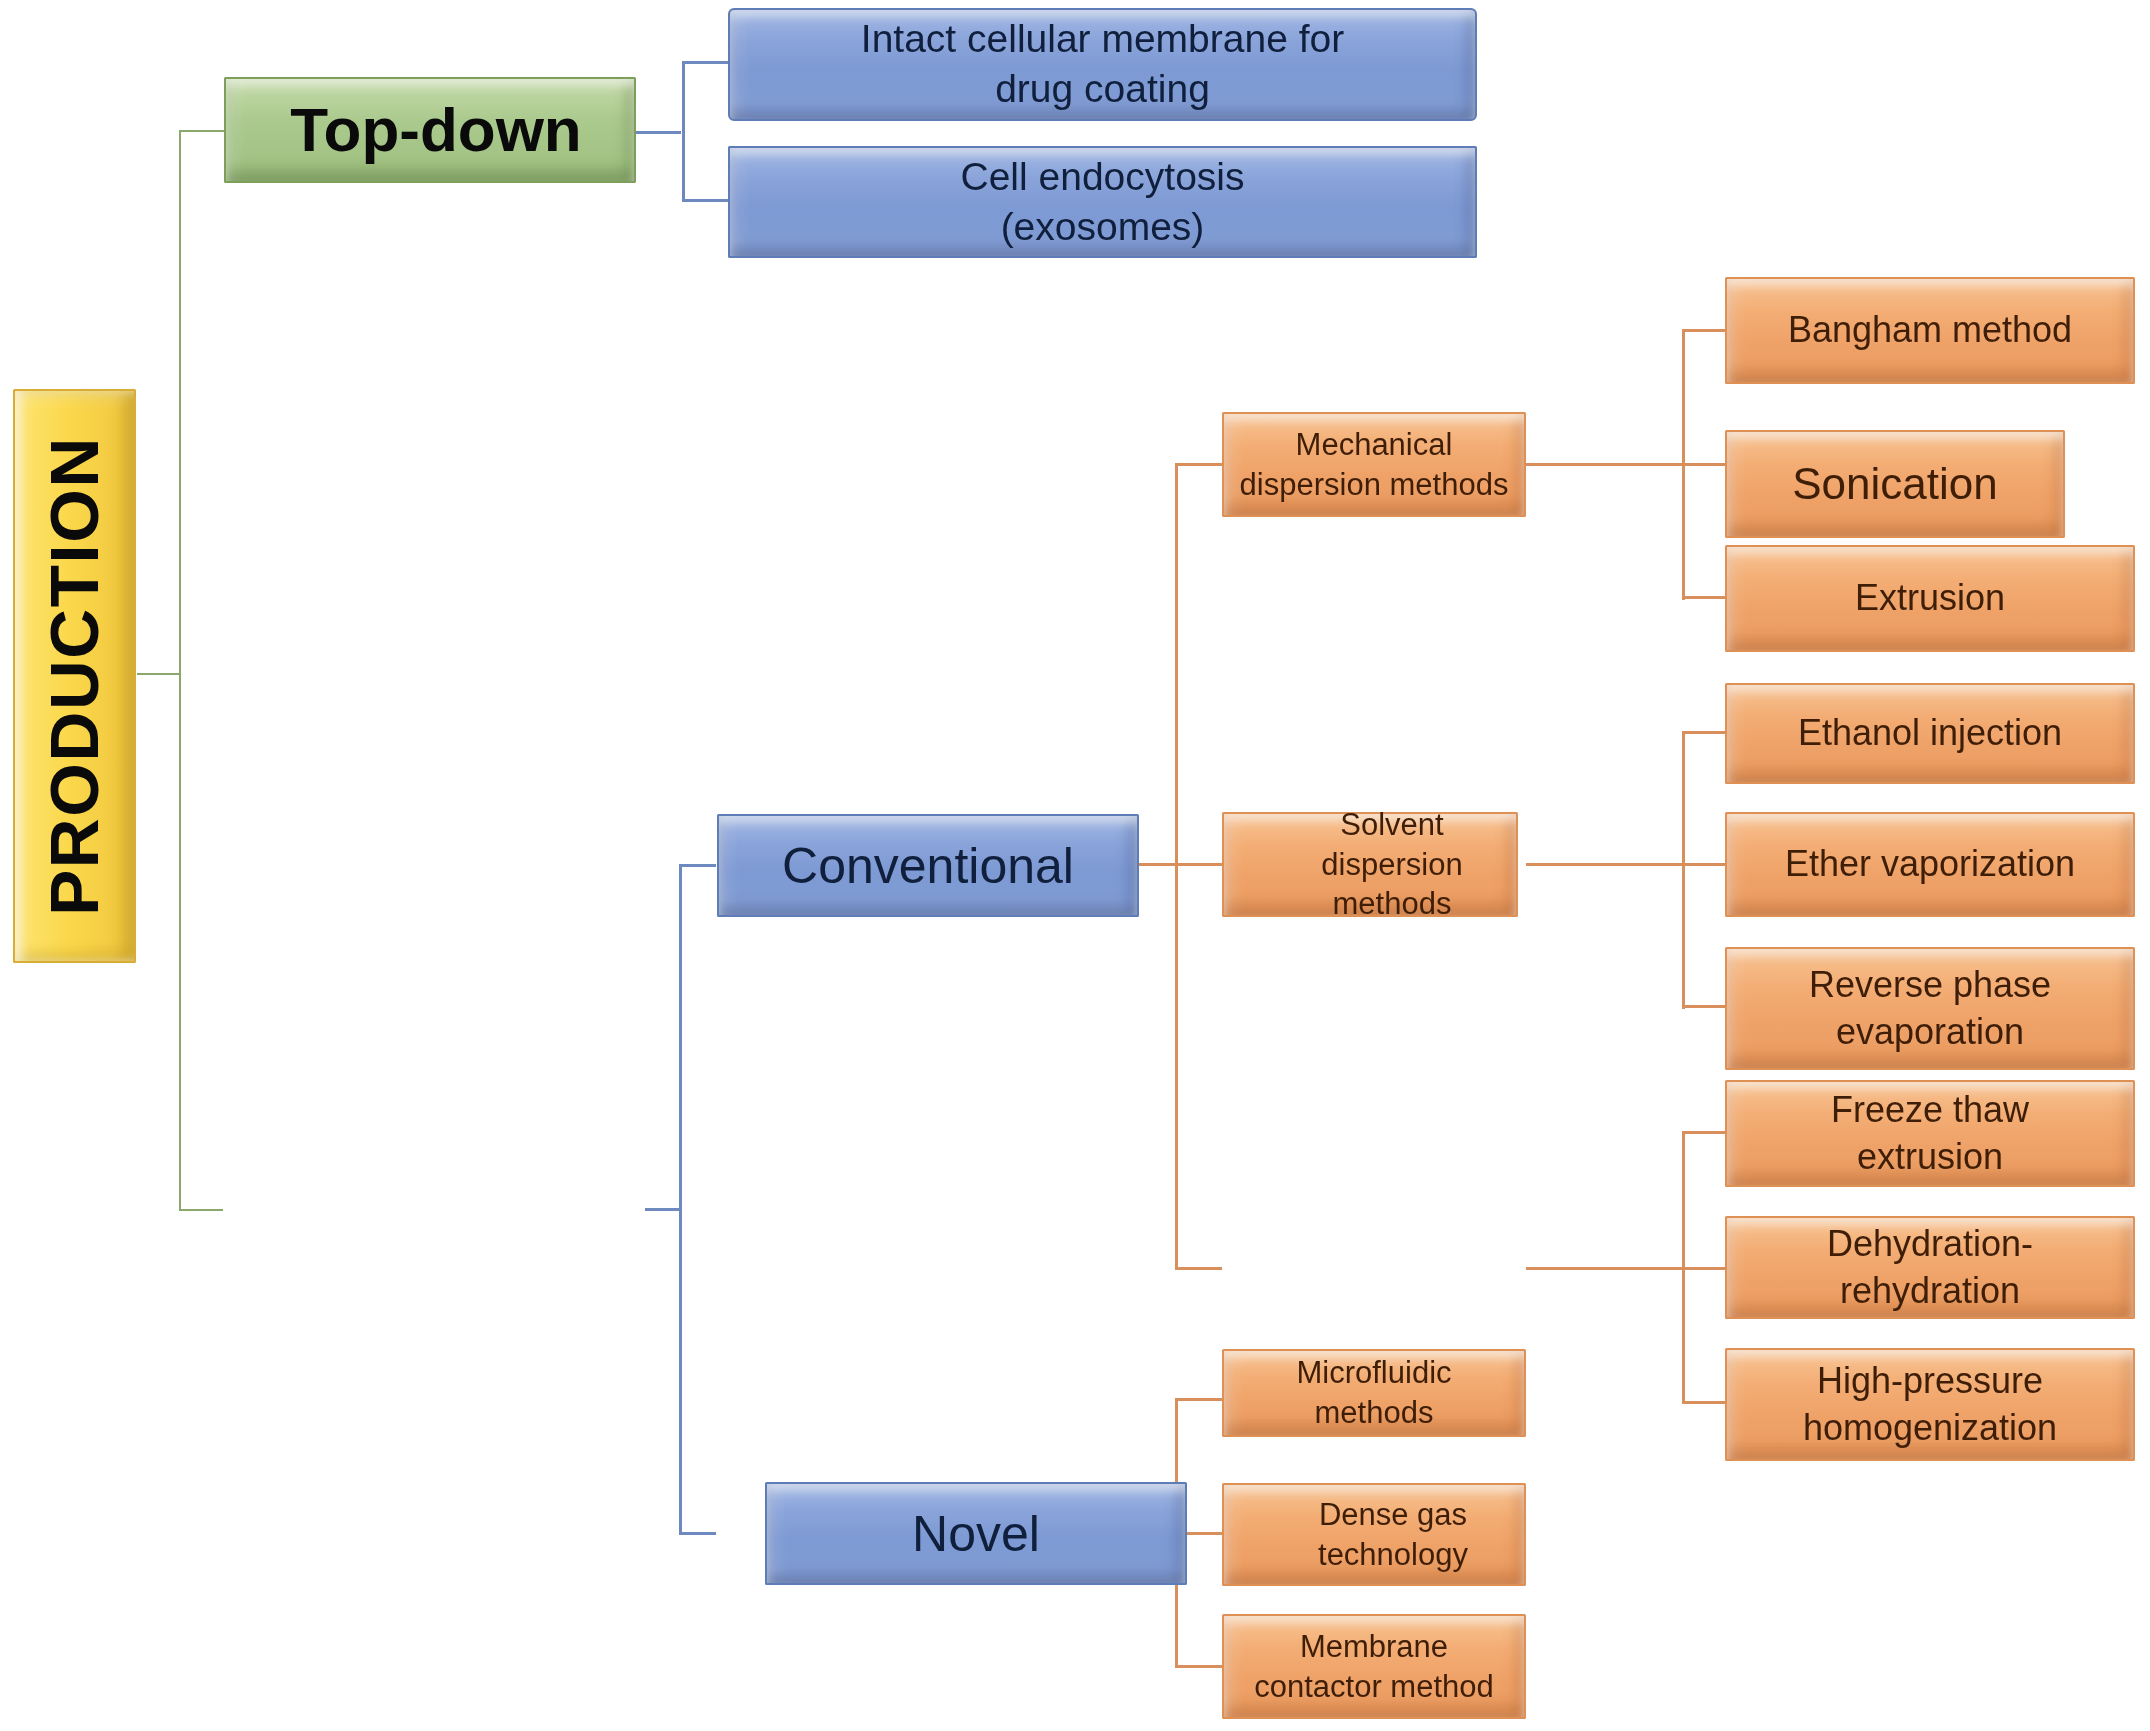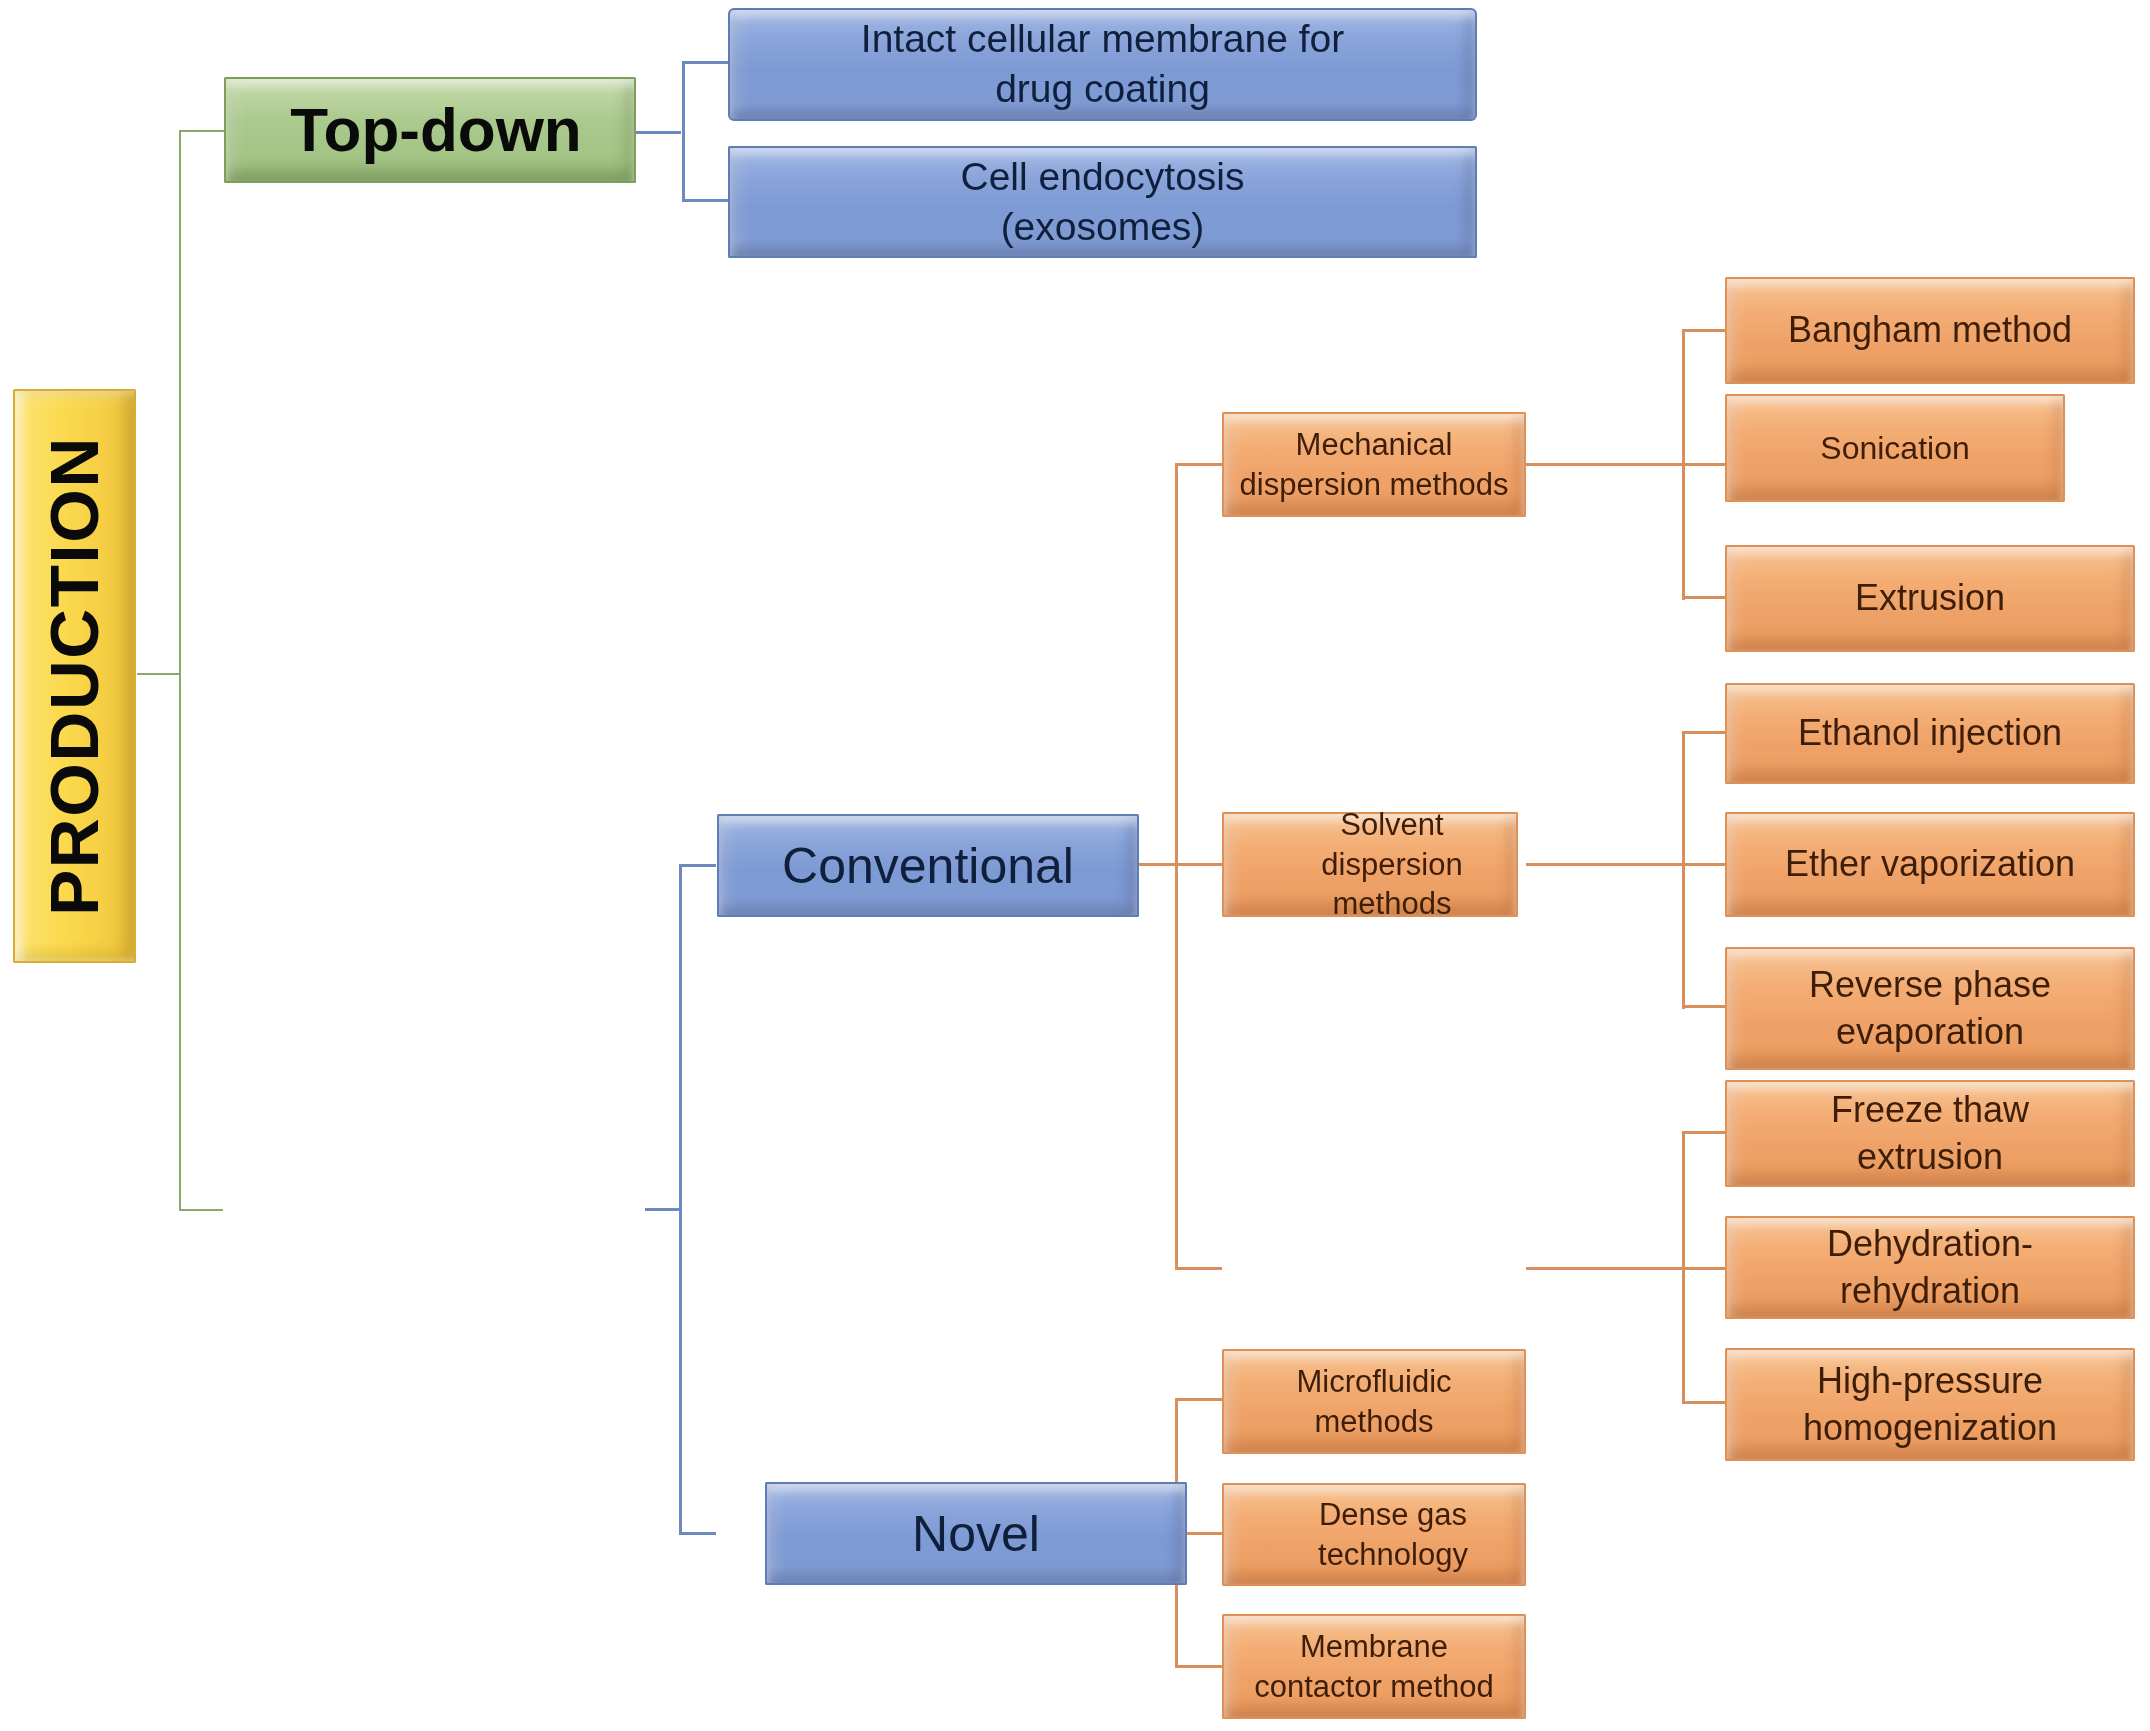--- a/index.html
+++ b/index.html
@@ -124,32 +124,32 @@
 
   <div class="box blue" style="left:717px;top:1482px;width:422px;height:103px;font-size:50px;margin-left:48px;"><span>Novel</span></div>
 
   <div class="box orange" style="left:1222px;top:412px;width:304px;height:105px;font-size:31px;"><span>Mechanical
 dispersion methods</span></div>
 
   <div class="box orange" style="left:1222px;top:812px;width:296px;height:105px;font-size:31px;padding-left:44px;"><span>Solvent dispersion
 methods</span></div>
 
 
-  <div class="box orange" style="left:1222px;top:1349px;width:304px;height:105px;font-size:31px;"><span>Microfluidic
+  <div class="box orange" style="left:1222px;top:1349px;width:304px;height:88px;font-size:31px;"><span>Microfluidic
 methods</span></div>
 
   <div class="box orange" style="left:1222px;top:1483px;width:304px;height:103px;font-size:31px;padding-left:38px;"><span>Dense gas
 technology</span></div>
 
   <div class="box orange" style="left:1222px;top:1614px;width:304px;height:105px;font-size:31px;"><span>Membrane
 contactor method</span></div>
 
   <div class="box orange" style="left:1725px;top:277px;width:410px;height:107px;font-size:36px;"><span>Bangham method</span></div>
 
-  <div class="box orange" style="left:1725px;top:394px;width:340px;height:108px;font-size:32px;"><span>Sonication</span></div>
+  <div class="box orange" style="left:1725px;top:430px;width:340px;height:108px;font-size:44px;"><span>Sonication</span></div>
 
   <div class="box orange" style="left:1725px;top:545px;width:410px;height:107px;font-size:36px;"><span>Extrusion</span></div>
 
   <div class="box orange" style="left:1725px;top:683px;width:410px;height:101px;font-size:36px;"><span>Ethanol injection</span></div>
 
   <div class="box orange" style="left:1725px;top:812px;width:410px;height:105px;font-size:36px;"><span>Ether vaporization</span></div>
 
   <div class="box orange" style="left:1725px;top:947px;width:410px;height:123px;font-size:36px;"><span>Reverse phase
 evaporation</span></div>
 

